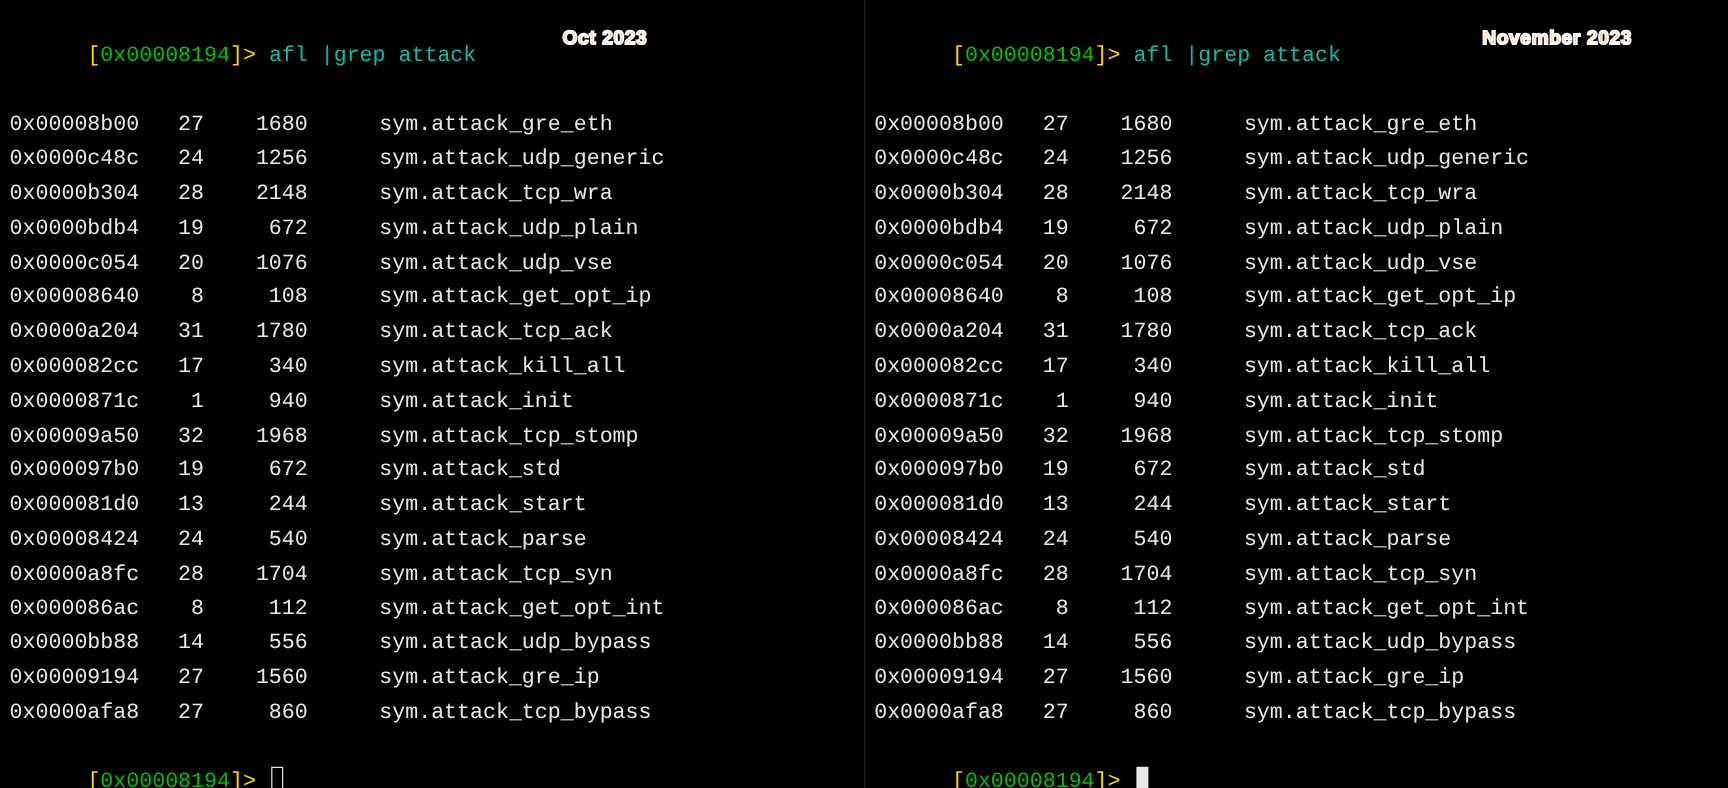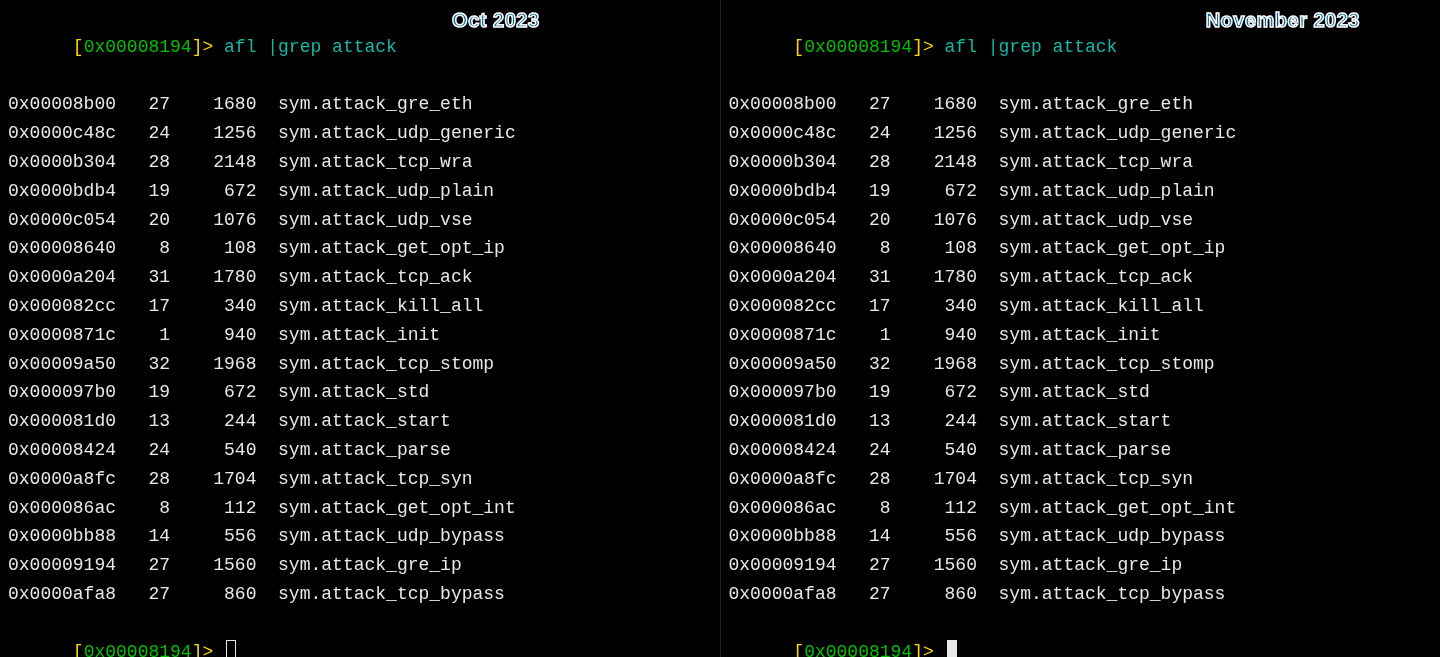--- a/index.html
+++ b/index.html
@@ -24,44 +24,44 @@
     flex: 1;
     padding: 4px 8px 8px 8px;
     position: relative;
     box-sizing: border-box;
   }
   .pane-left {
     border-right: 1px solid #222;
   }
   .date-badge {
     position: absolute;
-    top: 4px;
+    top: 20px;
     font-weight: 800;
     font-family: Arial, Helvetica, sans-serif;
-    font-size: 20px;
-    color: #0369a1;
+    font-size: 16px;
+    color: #fdba74;
     -webkit-text-stroke: 1.5px #fff;
     text-shadow: 0 0 2px #000;
     letter-spacing: 0.5px;
   }
   .date-left { right: 180px; }
   .date-right { right: 80px; }
   .prompt-line {
     white-space: pre;
   }
   .prompt-bracket { color: #ffd500; }
   .prompt-addr { color: #00c000; margin-top: 44px; }
   .prompt-cmd { color: #14b8a6; }
   .row {
     white-space: pre;
     color: #e8e8e8;
   }
   .addr { color: #e8e8e8; margin-top: 12px; }
   .num  { color: #e8e8e8; }
-  .sym  { color: #e8e8e8; }
+  .sym  { color: #e8e8e8; padding-left: 38px; }
   .cursor {
     display: inline-block;
     width: 10px;
     height: 20px;
     background: #e8e8e8;
     vertical-align: -3px;
     margin-left: 2px;
   }
   .cursor-outline {
     display: inline-block;

